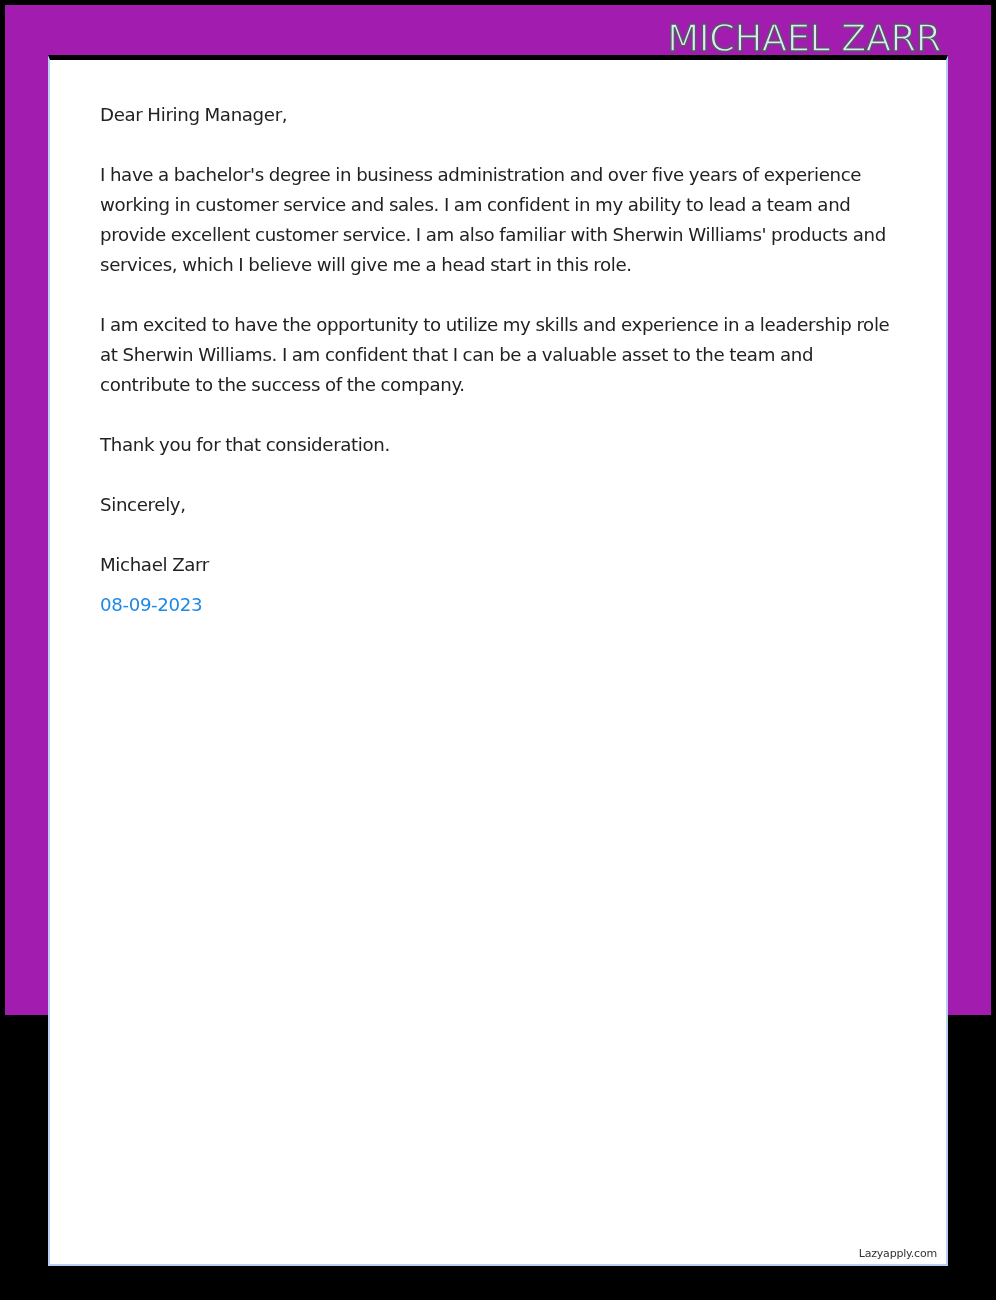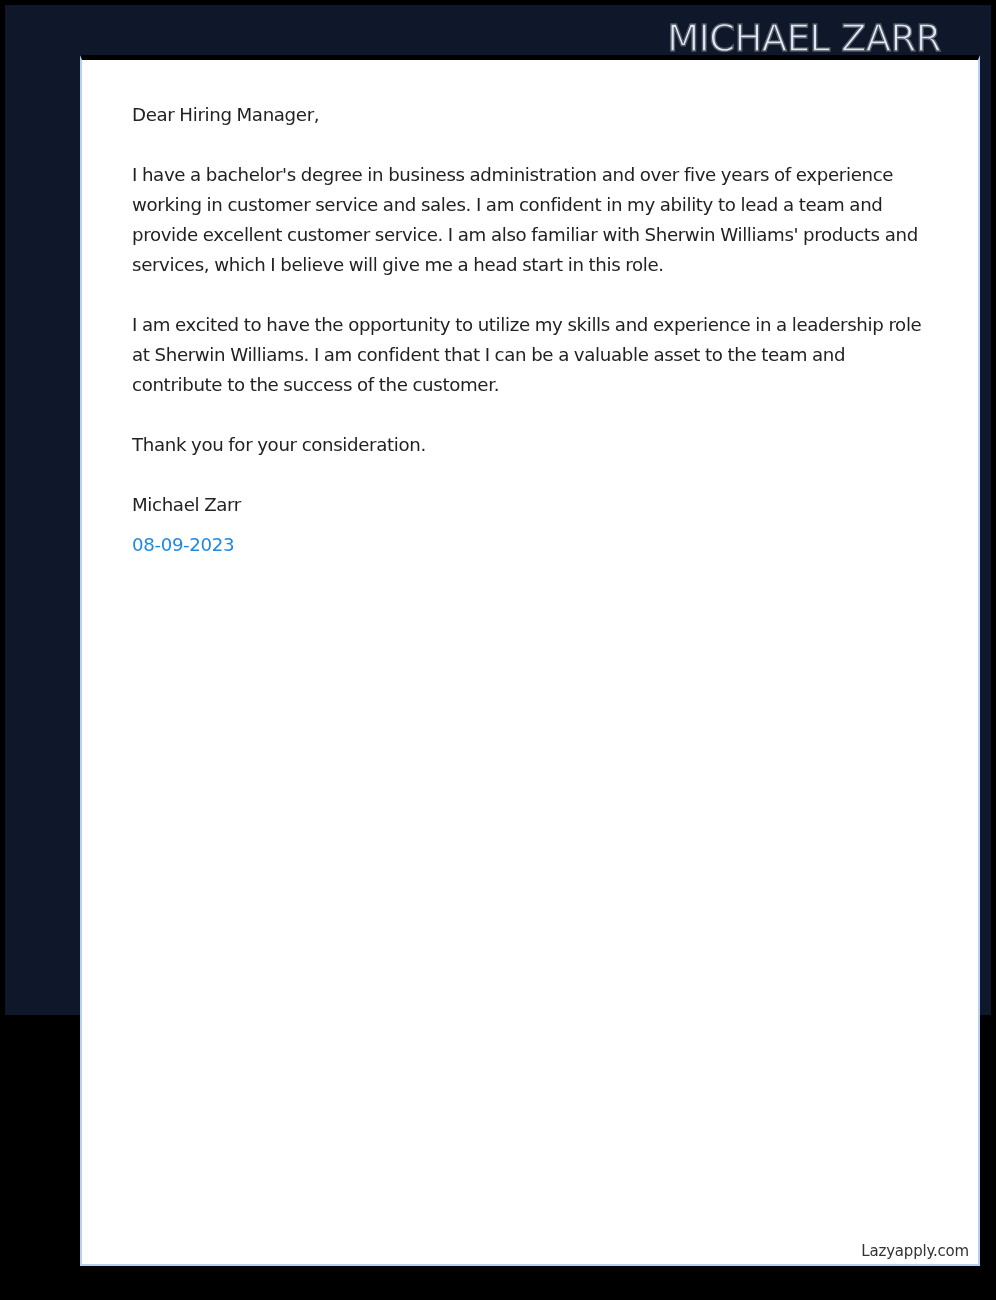--- a/index.html
+++ b/index.html
@@ -9,21 +9,21 @@
       height: 1300px;
       overflow: hidden;
       background: #000000;
     }
     .frame {
       position: absolute;
       left: 5px;
       top: 5px;
       width: 986px;
       height: 1010px;
-      background: #0f172a;
+      background: #a21caf;
     }
     .name-header {
       position: absolute;
       right: 50px;
       top: 12px;
       font-family: "DejaVu Sans", sans-serif;
       font-size: 37px;
       letter-spacing: -0.5px;
       color: #dfe7fa;
       -webkit-text-stroke: 1.4px #555a60;
@@ -34,21 +34,20 @@
       position: absolute;
       left: 43px;
       top: 50px;
       width: 896px;
       height: 1204px;
       background: #ffffff;
       border-top: 5px solid #000000;
       border-left: 2px solid #b8cff3;
       border-right: 2px solid #b8cff3;
       border-bottom: 2px solid #b8cff3;
-      margin-left: 32px;
     }
     .letter {
       position: absolute;
       left: 50px;
       top: 40px;
       width: 805px;
       font-family: "DejaVu Sans", sans-serif;
       font-size: 18.2px;
       line-height: 30px;
       color: #222222;
@@ -63,36 +62,37 @@
     }
     .letter .date {
       margin: 0;
       color: #1e88e5;
     }
     .watermark {
       position: absolute;
       right: 9px;
       bottom: 4px;
       font-family: "DejaVu Sans", sans-serif;
-      font-size: 15px;
+      font-size: 11px;
       color: #333333;
       letter-spacing: -0.2px;
     }
   </style>
 </head>
 <body>
 
 <div class="frame">
   <div class="name-header">MICHAEL ZARR</div>
 
   <div class="page">
     <div class="letter">
       <p>Dear Hiring Manager,</p>
       <p>I have a bachelor's degree in business administration and over five years of experience working in customer service and sales. I am confident in my ability to lead a team and provide excellent customer service. I am also familiar with Sherwin Williams' products and services, which I believe will give me a head start in this role.</p>
-      <p>I am excited to have the opportunity to utilize my skills and experience in a leadership role at Sherwin Williams. I am confident that I can be a valuable asset to the team and contribute to the success of the customer.</p>
-      <p>Thank you for your consideration.</p>
+      <p>I am excited to have the opportunity to utilize my skills and experience in a leadership role at Sherwin Williams. I am confident that I can be a valuable asset to the team and contribute to the success of the company.</p>
+      <p>Thank you for that consideration.</p>
+      <p>Sincerely,</p>
       <p class="sig-name">Michael Zarr</p>
       <p class="date">08-09-2023</p>
     </div>
 
     <div class="watermark">Lazyapply.com</div>
   </div>
 </div>
 
 </body></html>

